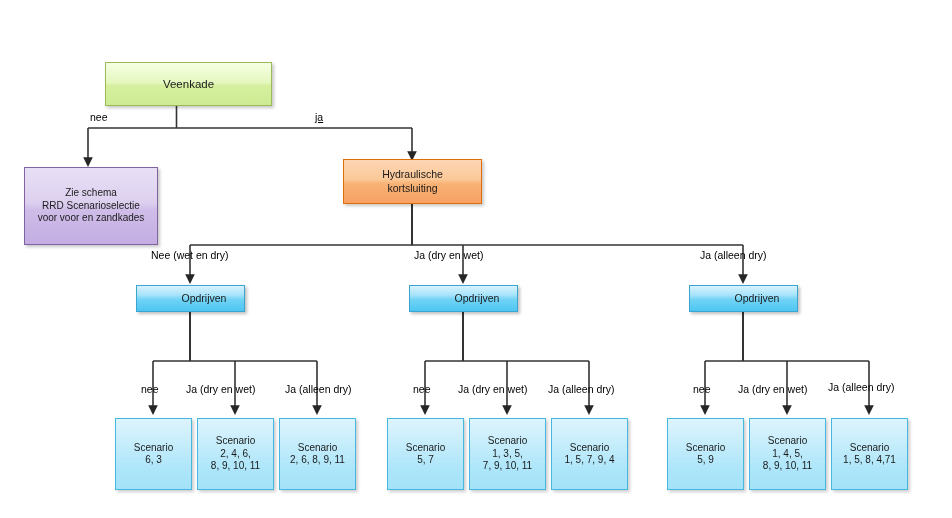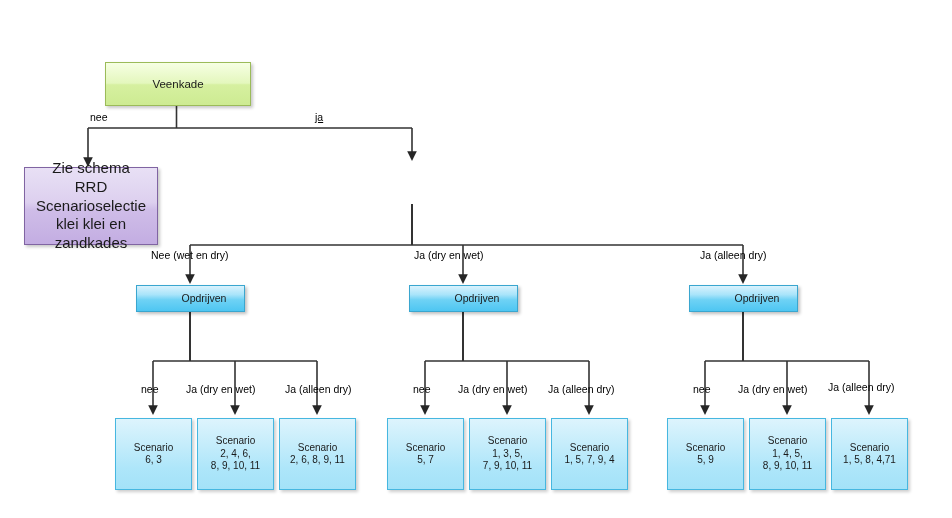--- a/index.html
+++ b/index.html
@@ -44,21 +44,21 @@
   .n-green {
     background: linear-gradient(to bottom, #f6ffe3 0%, #e4f7bd 48%, #d6f0a0 52%, #cdeb92 100%);
     border: 1px solid #9bbb59;
     font-size: 11.5px;
     box-shadow: 2px 2px 3px rgba(0,0,0,0.22);
   }
   
   .n-purple {
     background: linear-gradient(to bottom, #e8e0f5 0%, #ddd0ef 45%, #cfbde8 55%, #c3ade2 100%);
     border: 1px solid #8064a2;
-    font-size: 15px;
+    font-size: 10px;
     box-shadow: 2px 2px 3px rgba(0,0,0,0.22);
     justify-content: center;
   }
   
   .n-orange {
     background: linear-gradient(to bottom, #fcd5b4 0%, #fbc998 45%, #f9b275 55%, #f6a163 100%);
     border: 1px solid #e36c0a;
     font-size: 10.5px;
     box-shadow: 2px 2px 3px rgba(0,0,0,0.22);
   }
@@ -126,32 +126,38 @@
       <path d="M589,361 L589,412" marker-end="url(#arrow)"></path>
 
       <path d="M743,312 L743,361" stroke-width="2"></path>
       <path d="M705,361 L869,361"></path>
       <path d="M705,361 L705,412" marker-end="url(#arrow)"></path>
       <path d="M787,361 L787,412" marker-end="url(#arrow)"></path>
       <path d="M869,361 L869,412" marker-end="url(#arrow)"></path>
     </g>
   </svg>
 
-  <div class="node n-green" style="left:105px; top:62px; width:146px; height:44px;">
+  <div class="node n-green" style="left:105px; top:62px; width:167px; height:44px;">
     <span class="lbl">Veenkade</span>
   </div>
 
   <div class="node n-purple" style="left:24px; top:167px; width:134px; height:78px;">
     <span class="lbl">
       <span>Zie schema</span>
       <span>RRD Scenarioselectie</span>
-      <span>klei klei en zandkades</span>
-    </span>
-  </div>
-
+      <span>voor voor en zandkades</span>
+    </span>
+  </div>
+
+  <div class="node n-orange" style="left:343px; top:159px; width:139px; height:45px;">
+    <span class="lbl">
+      <span>Hydraulische</span>
+      <span>kortsluiting</span>
+    </span>
+  </div>
 
   <div class="node n-blue" style="left:136px; top:285px; width:109px; height:27px;">
     <span class="lbl">Opdrijven</span>
   </div>
   <div class="node n-blue" style="left:409px; top:285px; width:109px; height:27px;">
     <span class="lbl">Opdrijven</span>
   </div>
   <div class="node n-blue" style="left:689px; top:285px; width:109px; height:27px;">
     <span class="lbl">Opdrijven</span>
   </div>

